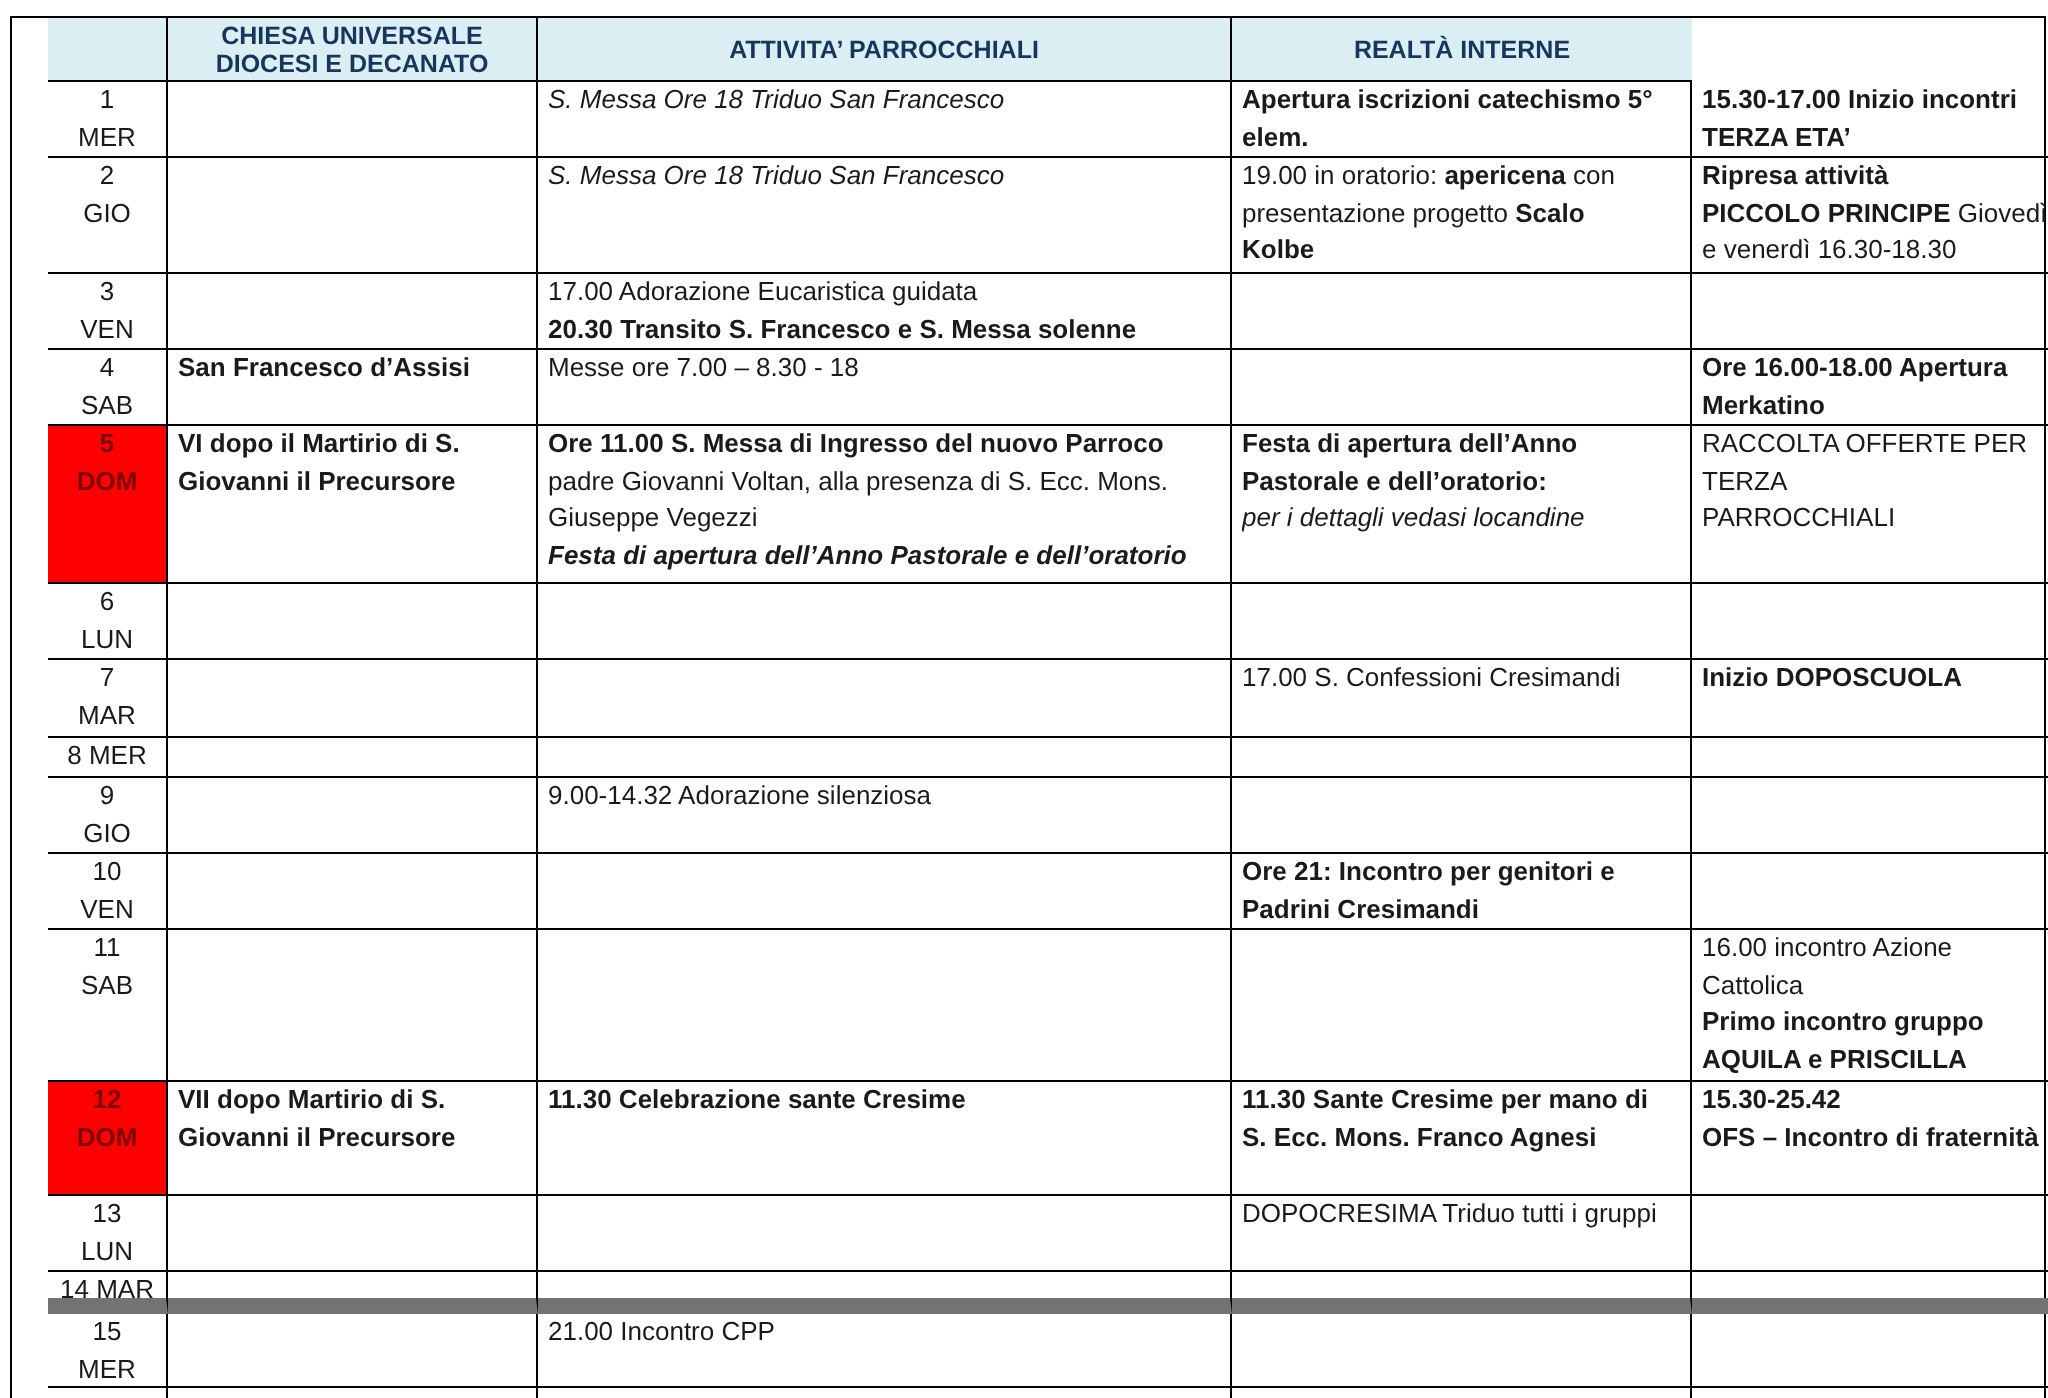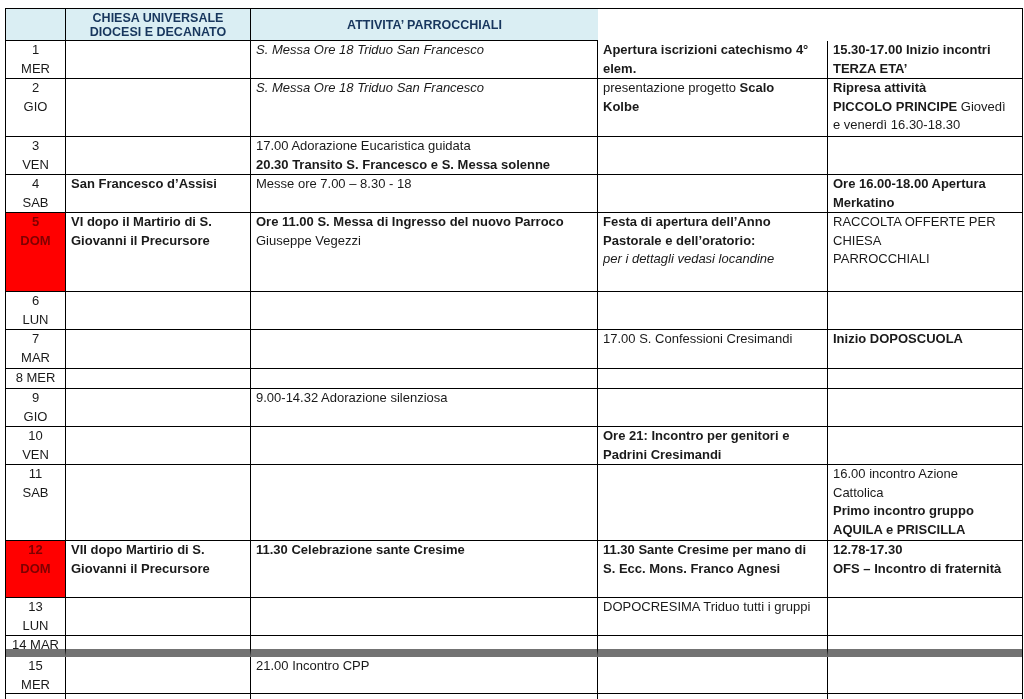--- a/index.html
+++ b/index.html
@@ -6,21 +6,21 @@
   body{
     width:1024px;height:699px;overflow:hidden;position:relative;
     background:#ffffff;
     font-family:"Liberation Sans", sans-serif;
   }
   .cal-table{
     position:absolute;left:5px;top:8px;width:1016px;
     border:1px solid #000;border-bottom:none;
     box-sizing:content-box;
   }
-  .hrow,.row{display:grid;}
+  .hrow,.row{display:grid;margin-left:18px;}
   .hcell{
     background:#daeef3;color:#17365d;
     font-weight:bold;font-size:12.5px;line-height:14px;
     text-align:center;white-space:pre-line;
     display:flex;align-items:center;justify-content:center;
     border-right:1px solid #000;border-bottom:1px solid #000;
     height:32px;box-sizing:border-box;overflow:hidden;
   }
   .hcell:last-child{border-right:none;}
   .cell{
@@ -38,50 +38,52 @@
 </style>
 </head>
 <body>
 
 <div class="cal-table">
   <div class="hrow" id="header-row" style="grid-template-columns: 60px 185px 347px 230px 194px;">
     <div class="hcell"></div>
     <div class="hcell">CHIESA UNIVERSALE
 DIOCESI E DECANATO</div>
     <div class="hcell">ATTIVITA’ PARROCCHIALI</div>
+    <div class="hcell">REALTÀ INTERNE</div>
   </div>
   <div id="rows">
       <div class="row" style="grid-template-columns: 60px 185px 347px 230px 194px; height: 38px;">
         <div class="cell date">
           <div class="dline">1</div>
           <div class="dline">MER</div>
         </div>
         <div class="cell"></div>
         <div class="cell">
           <div class="line"><span class="i">S. Messa Ore 18 Triduo San Francesco</span></div>
         </div>
         <div class="cell">
-          <div class="line"><span class="b">Apertura iscrizioni catechismo 4°</span></div>
+          <div class="line"><span class="b">Apertura iscrizioni catechismo 5°</span></div>
           <div class="line"><span class="b">elem.</span></div>
         </div>
         <div class="cell">
           <div class="line"><span class="b">15.30-17.00 Inizio incontri</span></div>
           <div class="line"><span class="b">TERZA ETA’</span></div>
         </div>
       </div>
       <div class="row" style="grid-template-columns: 60px 185px 347px 230px 194px; height: 58px;">
         <div class="cell date">
           <div class="dline">2</div>
           <div class="dline">GIO</div>
         </div>
         <div class="cell"></div>
         <div class="cell">
           <div class="line"><span class="i">S. Messa Ore 18 Triduo San Francesco</span></div>
         </div>
         <div class="cell">
+          <div class="line"><span>19.00 in oratorio: </span><span class="b">apericena</span><span> con</span></div>
           <div class="line"><span>presentazione progetto </span><span class="b">Scalo</span></div>
           <div class="line"><span class="b">Kolbe</span></div>
         </div>
         <div class="cell">
           <div class="line"><span class="b">Ripresa attività</span></div>
           <div class="line"><span class="b">PICCOLO PRINCIPE</span><span> Giovedì</span></div>
           <div class="line"><span>e venerdì 16.30-18.30</span></div>
         </div>
       </div>
       <div class="row" style="grid-template-columns: 60px 185px 347px 230px 194px; height: 38px;">
@@ -118,30 +120,32 @@
         <div class="cell date hl-date">
           <div class="dline">5</div>
           <div class="dline">DOM</div>
         </div>
         <div class="cell">
           <div class="line"><span class="b">VI dopo il Martirio di S.</span></div>
           <div class="line"><span class="b">Giovanni il Precursore</span></div>
         </div>
         <div class="cell">
           <div class="line"><span class="b">Ore 11.00 S. Messa di Ingresso del nuovo Parroco</span></div>
+          <div class="line"><span>padre Giovanni Voltan, alla presenza di S. Ecc. Mons.</span></div>
           <div class="line"><span>Giuseppe Vegezzi</span></div>
+          <div class="line"><span class="b i">Festa di apertura dell’Anno Pastorale e dell’oratorio</span></div>
         </div>
         <div class="cell">
           <div class="line"><span class="b">Festa di apertura dell’Anno</span></div>
           <div class="line"><span class="b">Pastorale e dell’oratorio:</span></div>
           <div class="line"><span class="i">per i dettagli vedasi locandine</span></div>
         </div>
         <div class="cell">
           <div class="line"><span>RACCOLTA OFFERTE PER</span></div>
-          <div class="line"><span>CHIESA</span></div>
+          <div class="line"><span>TERZA</span></div>
           <div class="line"><span>PARROCCHIALI</span></div>
         </div>
       </div>
       <div class="row" style="grid-template-columns: 60px 185px 347px 230px 194px; height: 38px;">
         <div class="cell date">
           <div class="dline">6</div>
           <div class="dline">LUN</div>
         </div>
         <div class="cell"></div>
         <div class="cell"></div>
@@ -221,21 +225,21 @@
           <div class="line"><span class="b">Giovanni il Precursore</span></div>
         </div>
         <div class="cell">
           <div class="line"><span class="b">11.30 Celebrazione sante Cresime</span></div>
         </div>
         <div class="cell">
           <div class="line"><span class="b">11.30 Sante Cresime per mano di</span></div>
           <div class="line"><span class="b">S. Ecc. Mons. Franco Agnesi</span></div>
         </div>
         <div class="cell">
-          <div class="line"><span class="b">12.78-17.30</span></div>
+          <div class="line"><span class="b">15.30-25.42</span></div>
           <div class="line"><span class="b">OFS – Incontro di fraternità</span></div>
         </div>
       </div>
       <div class="row" style="grid-template-columns: 60px 185px 347px 230px 194px; height: 38px;">
         <div class="cell date">
           <div class="dline">13</div>
           <div class="dline">LUN</div>
         </div>
         <div class="cell"></div>
         <div class="cell"></div>

